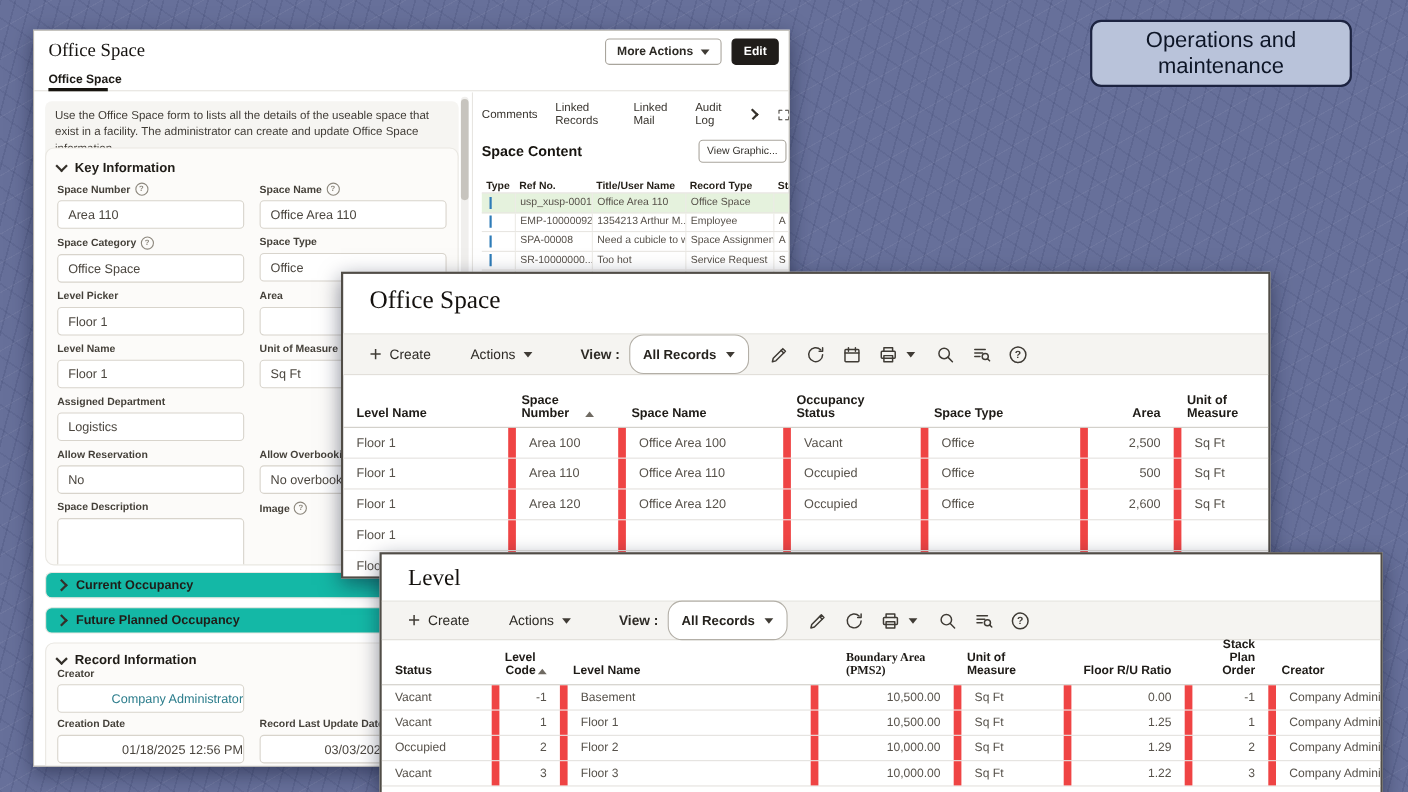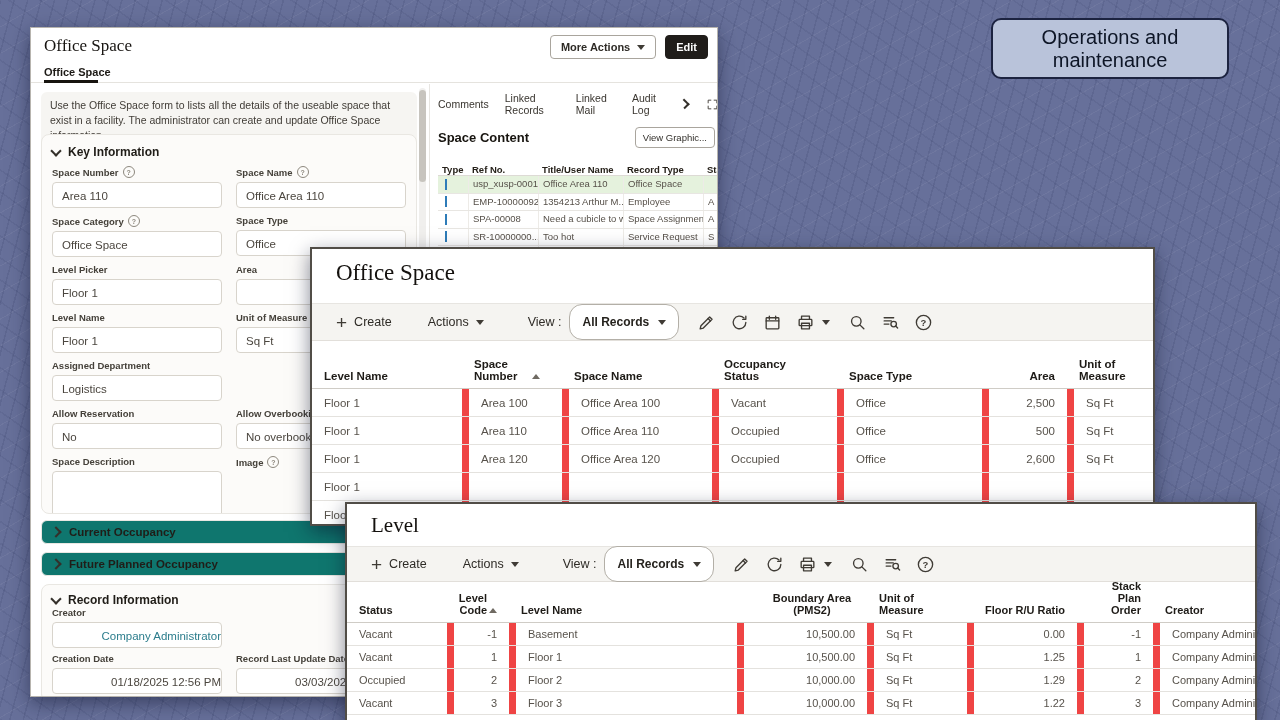--- a/index.html
+++ b/index.html
@@ -46,21 +46,21 @@
     border:1px solid #e9e7e2;border-radius:8px;}
   #key-panel{top:106px;height:380px;padding:10px 10px;overflow:hidden;}
   .sec-head{display:flex;align-items:center;gap:8px;font-size:12px;font-weight:bold;color:#201d18;}
   .fgrid{display:grid;grid-template-columns:170px 170px;column-gap:14px;row-gap:7px;margin-top:7px;}
   .flabel{font-size:9.5px;font-weight:bold;color:#45413a;margin-bottom:4px;display:flex;align-items:center;}
   .fbox{height:26px;line-height:26px;box-sizing:border-box;border:1px solid #d8d4cc;border-radius:4px;
     background:#fff;font-size:11.5px;color:#4b463f;padding-left:9px;white-space:nowrap;overflow:hidden;}
   .fdesc{height:62px;position:relative;}
   .fdesc::after{content:"";position:absolute;right:2px;bottom:2px;width:8px;height:8px;
     background:repeating-linear-gradient(135deg,transparent 0 2px,#b1ada5 2px 3px);}
-  .bar{position:absolute;left:10px;width:376px;height:24px;box-sizing:border-box;background:#0f766e;
+  .bar{position:absolute;left:10px;width:376px;height:24px;box-sizing:border-box;background:#14b8a6;
     border:1px solid #e9e7e2;border-radius:6px;display:flex;align-items:center;gap:9px;padding:0 10px;
     font-size:11.5px;font-weight:bold;color:#201d18;cursor:pointer;}
   #rec-panel{top:556px;height:118px;padding:8px 10px;overflow:hidden;text-align:right;}
   .sub-note{font-size:10.5px;color:#4b463f;margin:3px 0 4px 0;}
   .rgrid{display:grid;grid-template-columns:170px 170px;column-gap:14px;row-gap:6px;margin-top:5px;}
   .creator-val{color:#2c7d8c;}
   
   .sbar{position:absolute;left:388px;top:60px;width:7px;height:600px;background:#f0efed;border-radius:4px;}
   .sthumb{position:absolute;left:0;top:2px;width:7px;height:92px;background:#c7c4be;border-radius:4px;}
   
@@ -88,21 +88,21 @@
   #win-level{left:345px;top:472px;width:912px;height:223px;border:2px solid #514d47;
     box-shadow:0 6px 18px rgba(12,18,44,.5);overflow:hidden;margin-top:30px;}
   .lw-title{font-family:"Liberation Serif",serif;color:#14110e;padding-left:24px;}
   #win-list .lw-title{font-size:23px;padding-top:11px;height:43px;}
   #win-level .lw-title{font-size:21px;padding-top:9px;height:33px;}
   .lt-toolbar{display:flex;align-items:center;background:#f5f4f1;border-top:1px solid #e7e5e1;
     border-bottom:1px solid #e2dfda;padding-left:24px;}
   #win-list .lt-toolbar{height:36px;}
   #win-level .lt-toolbar{height:34px;}
   .tb-item{display:flex;align-items:center;gap:7px;font-size:12.5px;color:#2e2b26;cursor:pointer;white-space:nowrap;}
-  .tb-label{font-weight:normal;color:#2e2b26;}
+  .tb-label{font-weight:bold;color:#2e2b26;}
   .plus{font-size:19px;font-weight:normal;color:#3f3b35;line-height:1;}
   .view-pill{display:flex;align-items:center;gap:9px;height:26px;padding:4px 12px;background:#fff;
     border:1px solid #b3afa7;border-radius:13px;font-size:12px;font-weight:bold;color:#26231e;cursor:pointer;}
   .tbicon{width:19px;height:19px;flex:none;cursor:pointer;}
   .tbicon path,.tbicon rect,.tbicon circle{fill:none;stroke:#3f3b35;stroke-width:1.7;stroke-linecap:round;stroke-linejoin:round;}
   .tbicon text{fill:#3f3b35;stroke:none;font-weight:bold;}
   .gap8{width:8px;}.gap14{width:14px;}.gap18{width:18px;}.gap22{width:22px;}
   .hrow{display:flex;border-bottom:1px solid #cfccc6;}
   #win-list .hrow{margin-top:11px;height:36px;}
   #win-level .hrow{margin-top:5px;height:35px;}
@@ -547,21 +547,21 @@
         <span>Status</span>
       </div>
     <div class="hcell vc1 hc-r">
         <span>Level Code</span>
         <span class="sort-up" style="margin-left:2px;"></span>
       </div>
     <div class="hcell vc2">
         <span>Level Name</span>
       </div>
     <div class="hcell vc3 hc-r">
-        <span class="hspan" style="width:86px;text-align:center;">Boundary Area (PMS2)</span>
+        <span class="hspan" style="width:86px;text-align:left;font-family:Liberation Serif, serif;">Boundary Area (PMS2)</span>
       </div>
     <div class="hcell vc4">
         <span class="hspan" style="width:50px;">Unit of Measure</span>
       </div>
     <div class="hcell vc5 hc-r">
         <span>Floor R/U Ratio</span>
       </div>
     <div class="hcell vc6 hc-r">
         <span class="hspan" style="width:54px;text-align:right;">Stack Plan Order</span>
       </div>

